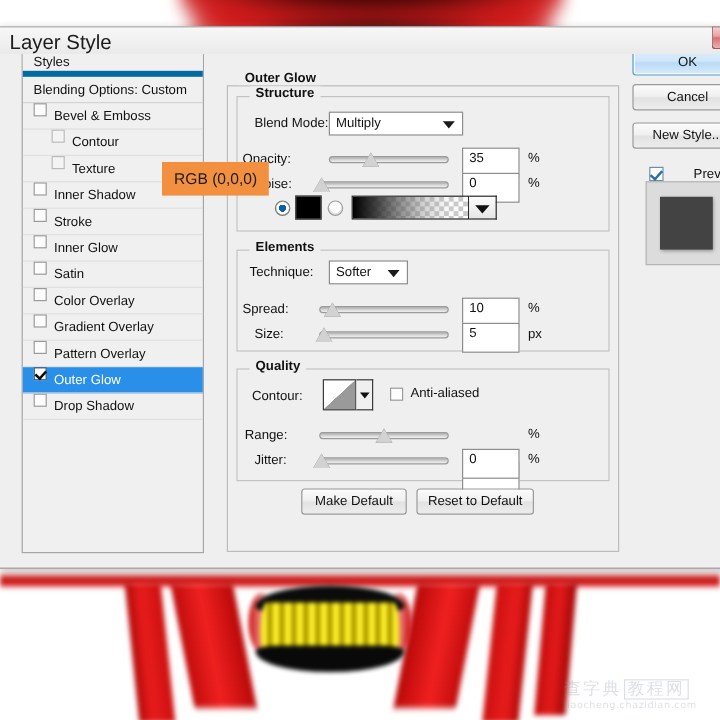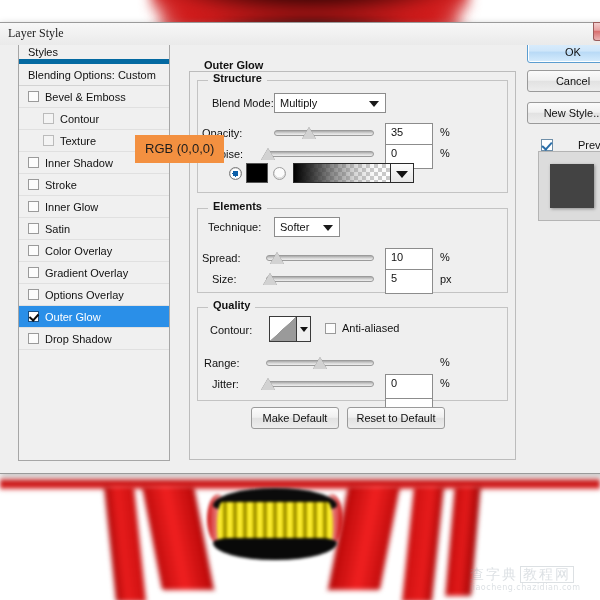--- a/index.html
+++ b/index.html
@@ -120,22 +120,22 @@
     border-left: none;
     box-shadow: 0 2px 7px rgba(0,0,0,.25);
   }
   #titlebar {
     position: absolute; left: 0; top: 0; width: 600px; height: 22px;
     background: linear-gradient(to bottom, #f7f7f7, #eaeaea);
     color: #1d1d1d;
   }
   #title-text {
     position: absolute; left: 8px; top: 3px;
-    font-size: 12px; color: #1c1c1c;
-    font-family: Liberation Serif, serif;
+    font-size: 17px; color: #1c1c1c;
+    font-family: Liberation Sans, sans-serif;
   }
   #close-button {
     position: absolute; right: 0px; top: -1px;
     width: 20px; height: 19px;
     border: 1px solid #9b5b5b;
     border-right: none;
     background: linear-gradient(to bottom, #f3cfcf 0%, #e7a2a2 42%, #d97070 50%, #e9b2b2 100%);
     border-radius: 0 0 0 3px;
   }
 
@@ -157,21 +157,21 @@
     height: 22px; line-height: 22px;
     padding-left: 9px;
     border-bottom: 1px solid #d3d3d3;
     font-size: 11px; color: #111;
   }
   .effect-row {
     height: 22px; line-height: 22px;
     padding-left: 9px;
     border-bottom: 1px solid #e0e0e0;
     font-size: 11px; color: #111;
-    display: flex; align-items: center;
+    display: flex; align-items: flex-start;
     cursor: default;
   }
   .effect-row.indent { padding-left: 24px; }
   .effect-row.selected { background: #2a8fe8; color: #ffffff; }
   .cb {
     width: 11px; height: 11px;
     border: 1px solid #9a9a9a;
     background: #fcfcfc;
     margin-right: 6px;
     flex: 0 0 auto;
@@ -471,21 +471,21 @@
         <div class="effect-row">
           <span class="cb"></span>
           <span>Color Overlay</span>
         </div>
         <div class="effect-row">
           <span class="cb"></span>
           <span>Gradient Overlay</span>
         </div>
         <div class="effect-row">
           <span class="cb"></span>
-          <span>Options Overlay</span>
+          <span>Pattern Overlay</span>
         </div>
         <div class="effect-row selected">
           <span class="cb checked"></span>
           <span>Outer Glow</span>
         </div>
         <div class="effect-row">
           <span class="cb"></span>
           <span>Drop Shadow</span>
         </div>
       </div>

